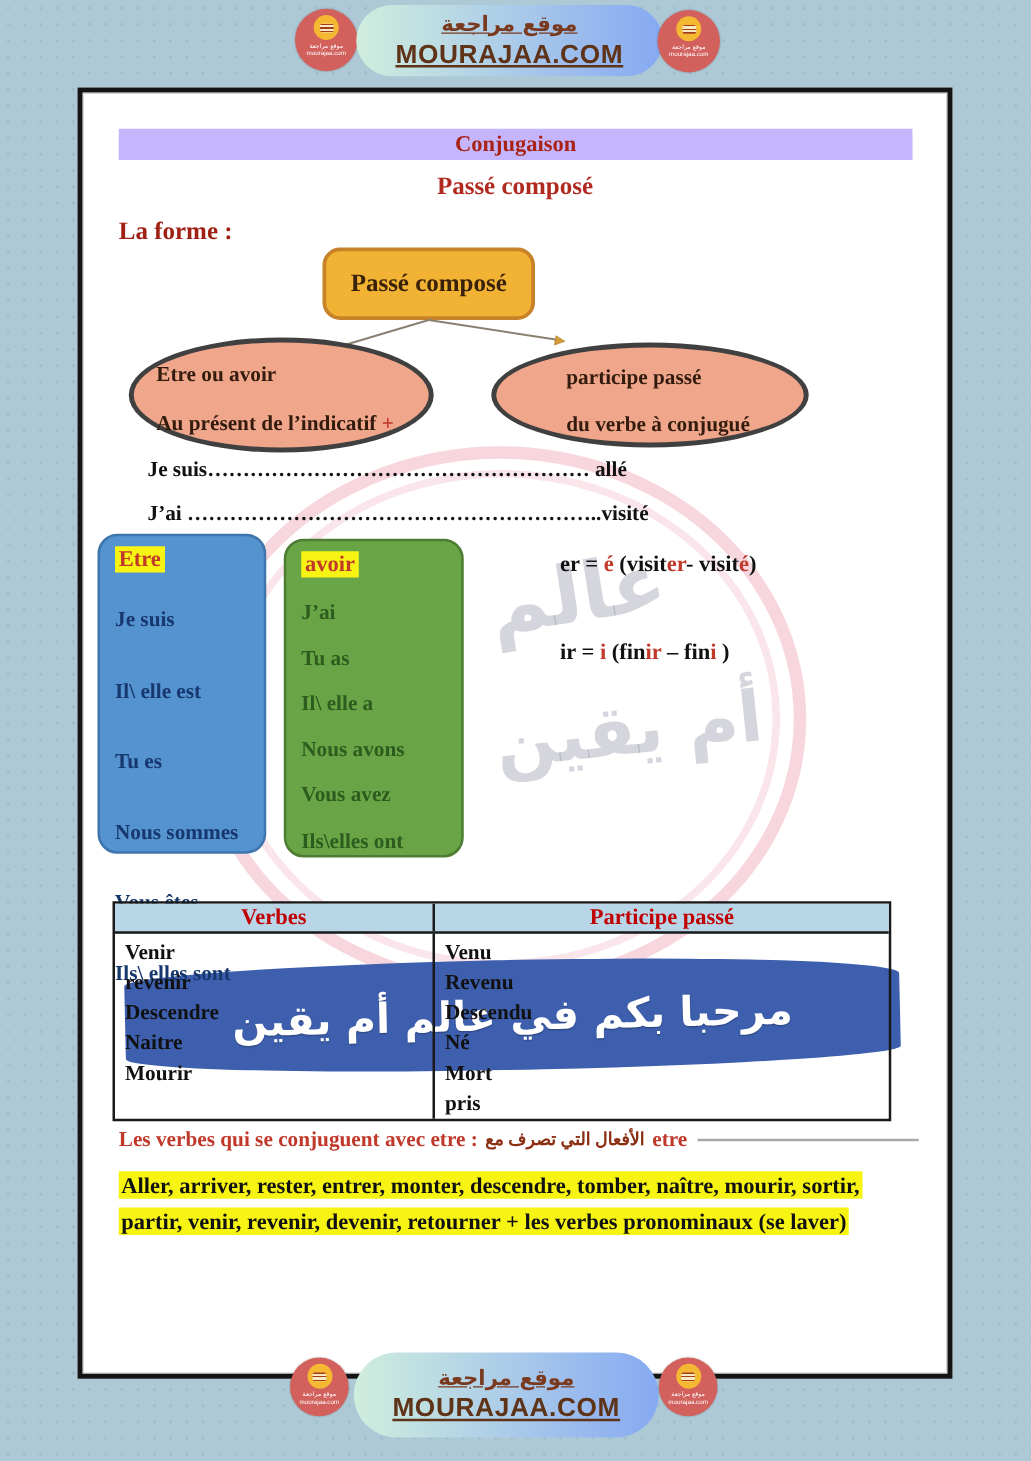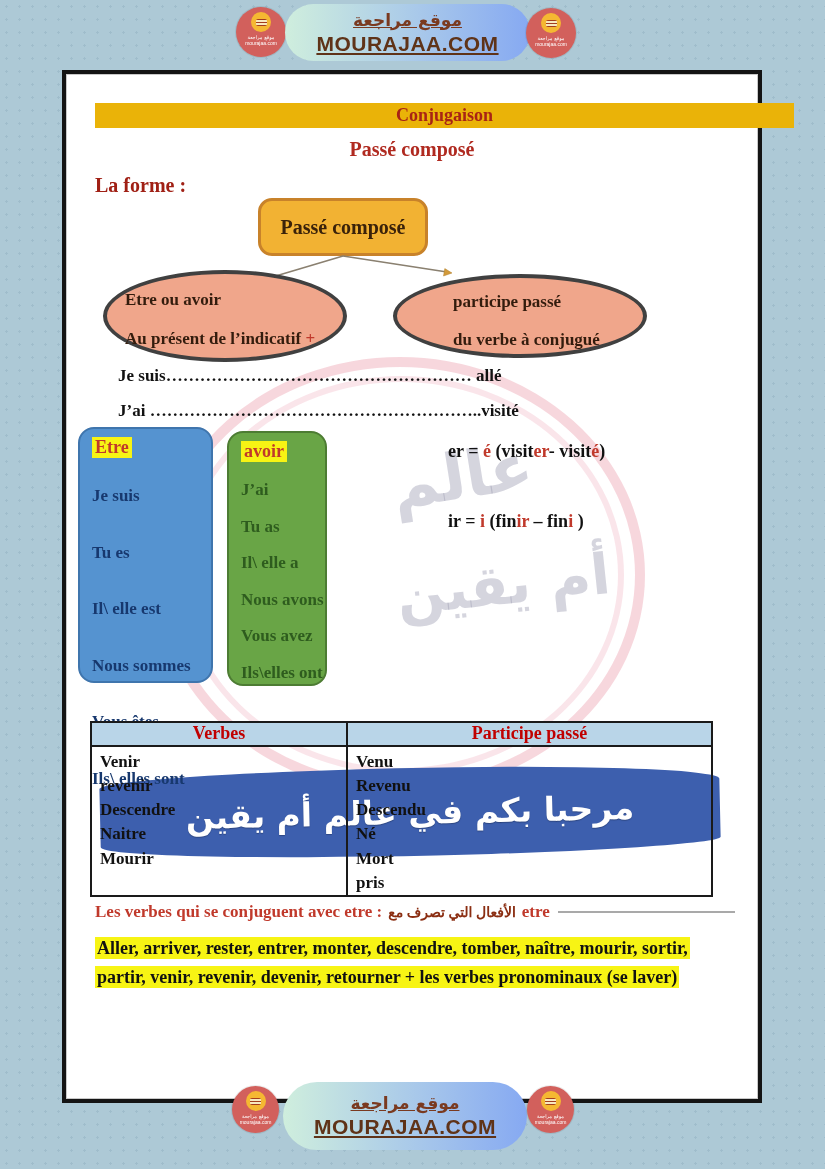--- a/index.html
+++ b/index.html
@@ -61,21 +61,21 @@
     background:#3d5fae;transform:rotate(-1.3deg);
     border-radius:48% 52% 46% 54% / 16% 20% 14% 18%;
     display:flex;align-items:center;justify-content:center;
   }
   .ribbon span{
     font-family:"DejaVu Sans",sans-serif;font-weight:bold;color:#fff;font-size:33px;
     text-shadow:0 1px 1px rgba(0,0,0,.25);white-space:nowrap;
   }
   
   .titleband{
-    left:29px;top:29px;width:699px;height:25px;background:#eab308;
+    left:29px;top:29px;width:635px;height:25px;background:#c4b5fd;
     display:flex;align-items:center;justify-content:center;
     font-weight:bold;font-size:18px;color:#a82315;
   }
   .subtitle{left:0;top:64px;width:692px;text-align:center;font-weight:bold;font-size:20px;color:#b02a20;}
   .formlabel{left:29px;top:100px;font-weight:bold;font-size:20px;color:#a02015;}
   .rootbox{
     left:192px;top:124px;width:170px;height:58px;background:#f2b233;
     border:3px solid #c8822a;border-radius:14px;
     display:flex;align-items:center;justify-content:center;
     font-weight:bold;font-size:20px;color:#3a220a;
@@ -86,21 +86,21 @@
   }
   .ellipse .ln{position:absolute;white-space:nowrap;}
   .el-left{left:37px;top:196px;width:244px;height:92px;}
   .el-right{left:327px;top:200px;width:254px;height:84px;}
   .red{color:#c0392b;}
   .example{left:52px;font-weight:bold;font-size:17px;color:#111;white-space:nowrap;}
   .conjbox{
     border-radius:16px;color:#fff;padding:8px 0 0 12px;font-weight:bold;font-size:17px;
   }
   .box-etre{left:12px;top:353px;width:135px;height:256px;background:#5593d0;border:2px solid #3f75ad;}
-  .box-avoir{left:161px;top:357px;width:100px;height:255px;background:#69a546;border:2px solid #4d7c33;}
+  .box-avoir{left:161px;top:357px;width:144px;height:255px;background:#69a546;border:2px solid #4d7c33;}
   .conjbox .hl{
     background:#f7f414;color:#c0392b;font-size:18px;padding:0 3px;display:inline-block;
   }
   .box-etre .row{color:#17386e;margin-top:20px;}
   .box-avoir .row{color:#2e5c1e;}
   .conjbox .rows{margin-top:10px;}
   .conjbox .row{line-height:36.5px;white-space:nowrap;}
   .rule{font-weight:bold;font-size:18px;color:#111;white-space:nowrap;}
   
   .vtable{
@@ -183,22 +183,22 @@
     <span class="ln" style="left:56px;top:52px;">du verbe à conjugué</span>
   </div>
 
   <div class="abs example z1" style="top:292px;">Je suis……………………………………………… allé</div>
   <div class="abs example z1" style="top:327px;">J’ai …………………………………………………..visité</div>
 
   <div class="abs conjbox box-etre z1">
     <span class="hl">Etre</span>
     <div class="rows">
       <div class="row">Je suis</div>
+      <div class="row">Il\ elle est</div>
       <div class="row">Tu es</div>
-      <div class="row">Il\ elle est</div>
       <div class="row">Nous sommes</div>
       <div class="row">Vous êtes</div>
       <div class="row">Ils\ elles sont</div>
     </div>
   </div>
   <div class="abs conjbox box-avoir z1">
     <span class="hl">avoir</span>
     <div class="rows">
       <div class="row">J’ai</div>
       <div class="row">Tu as</div>

